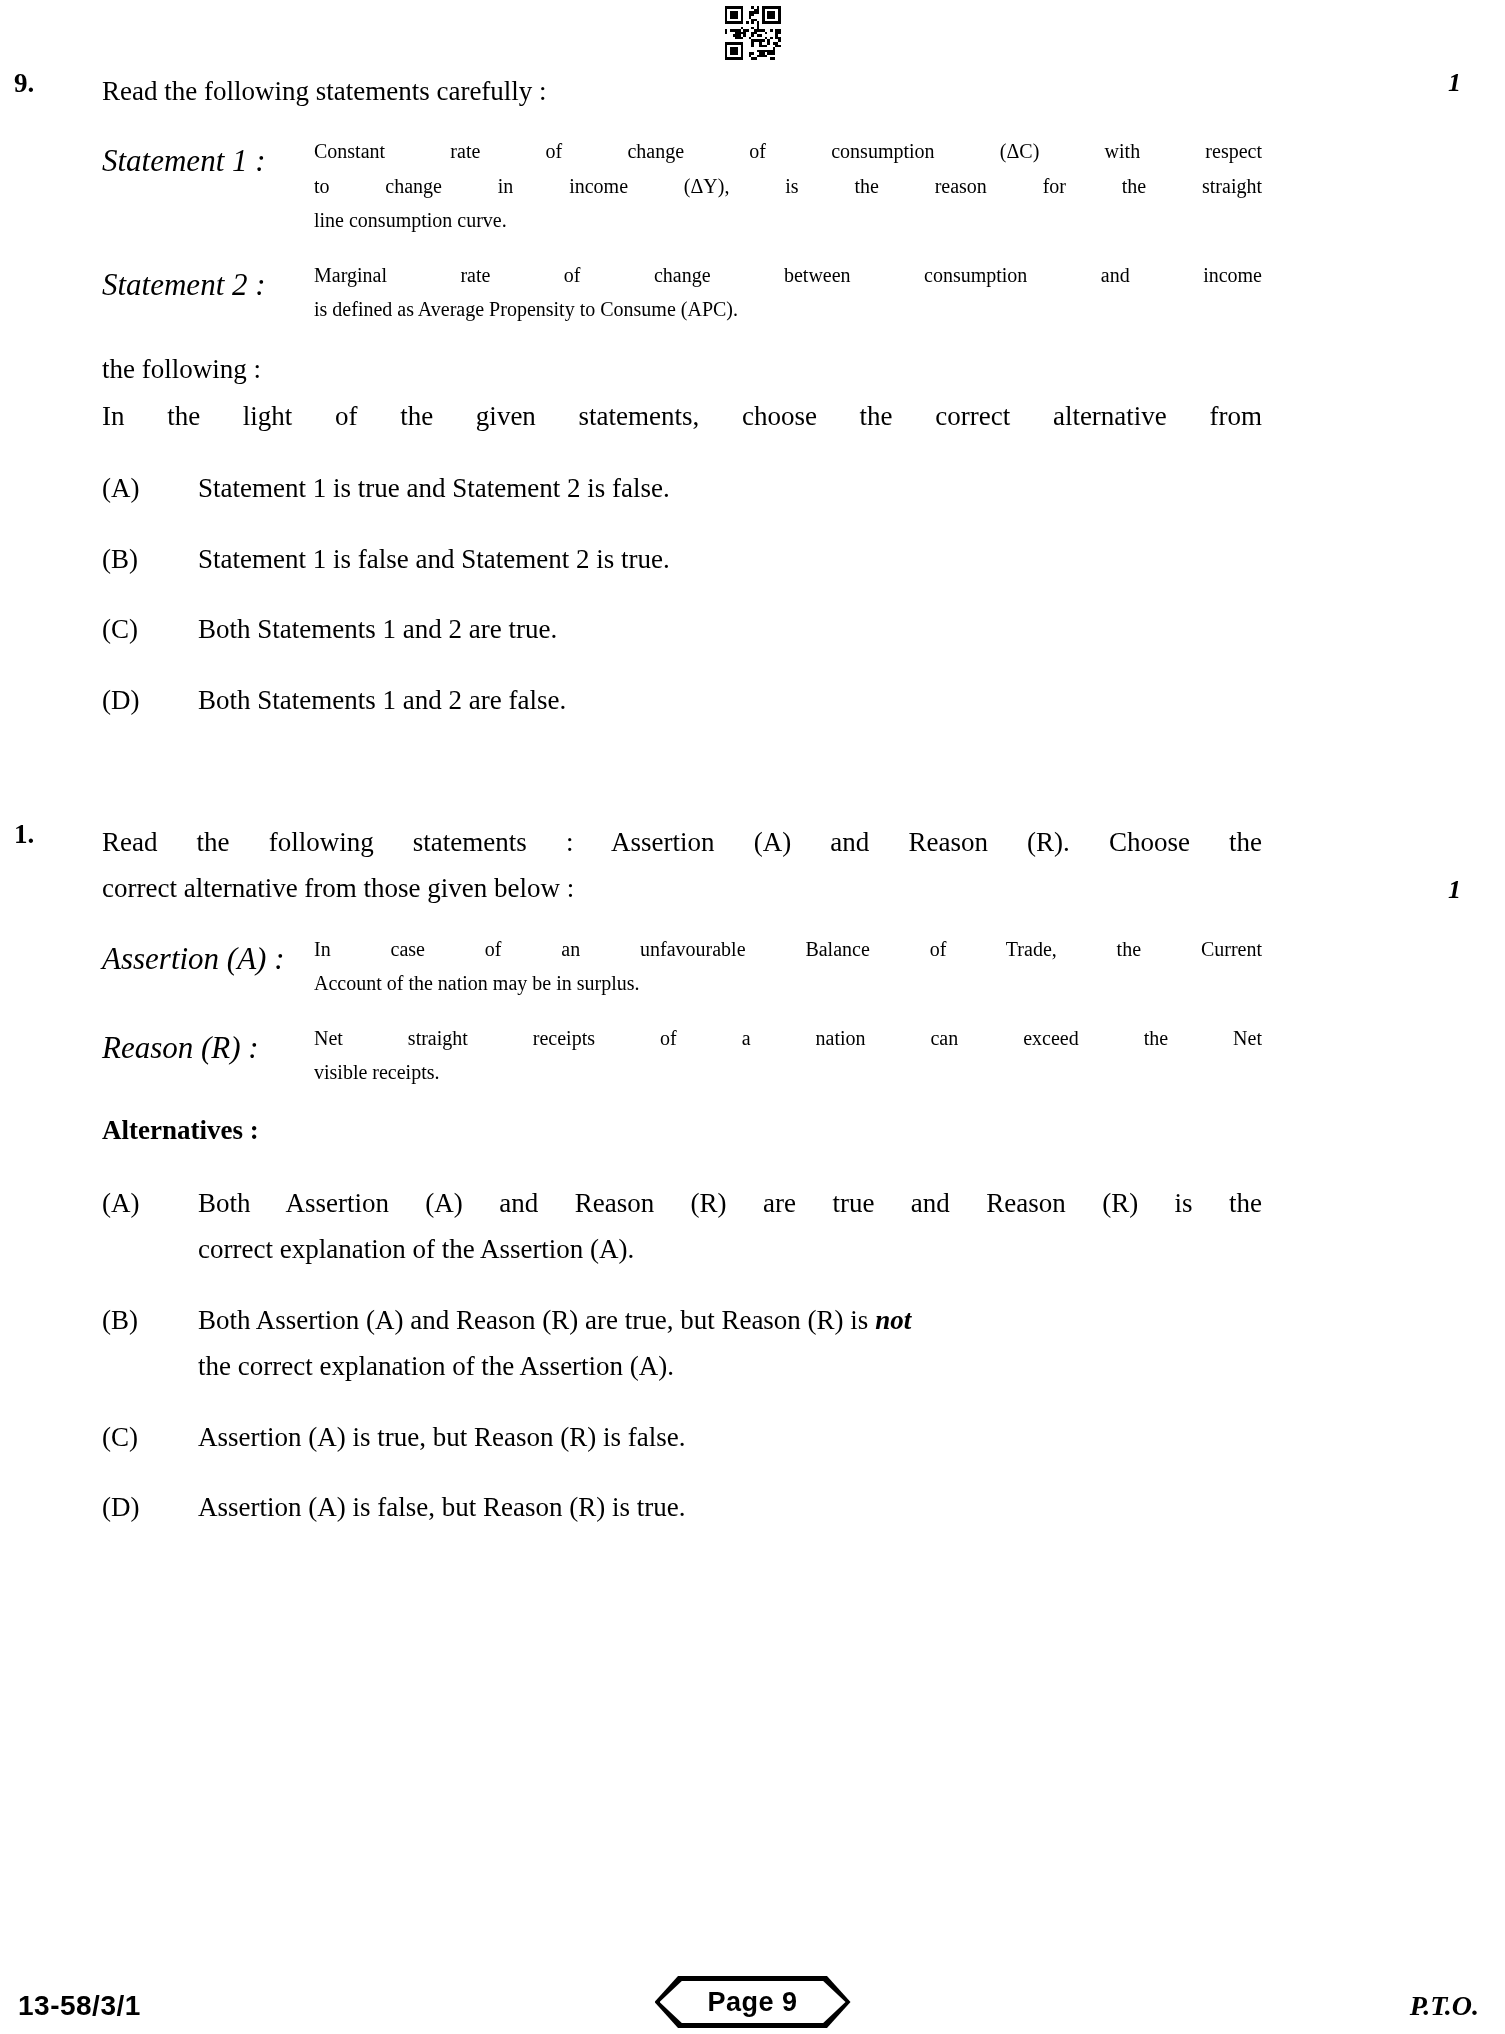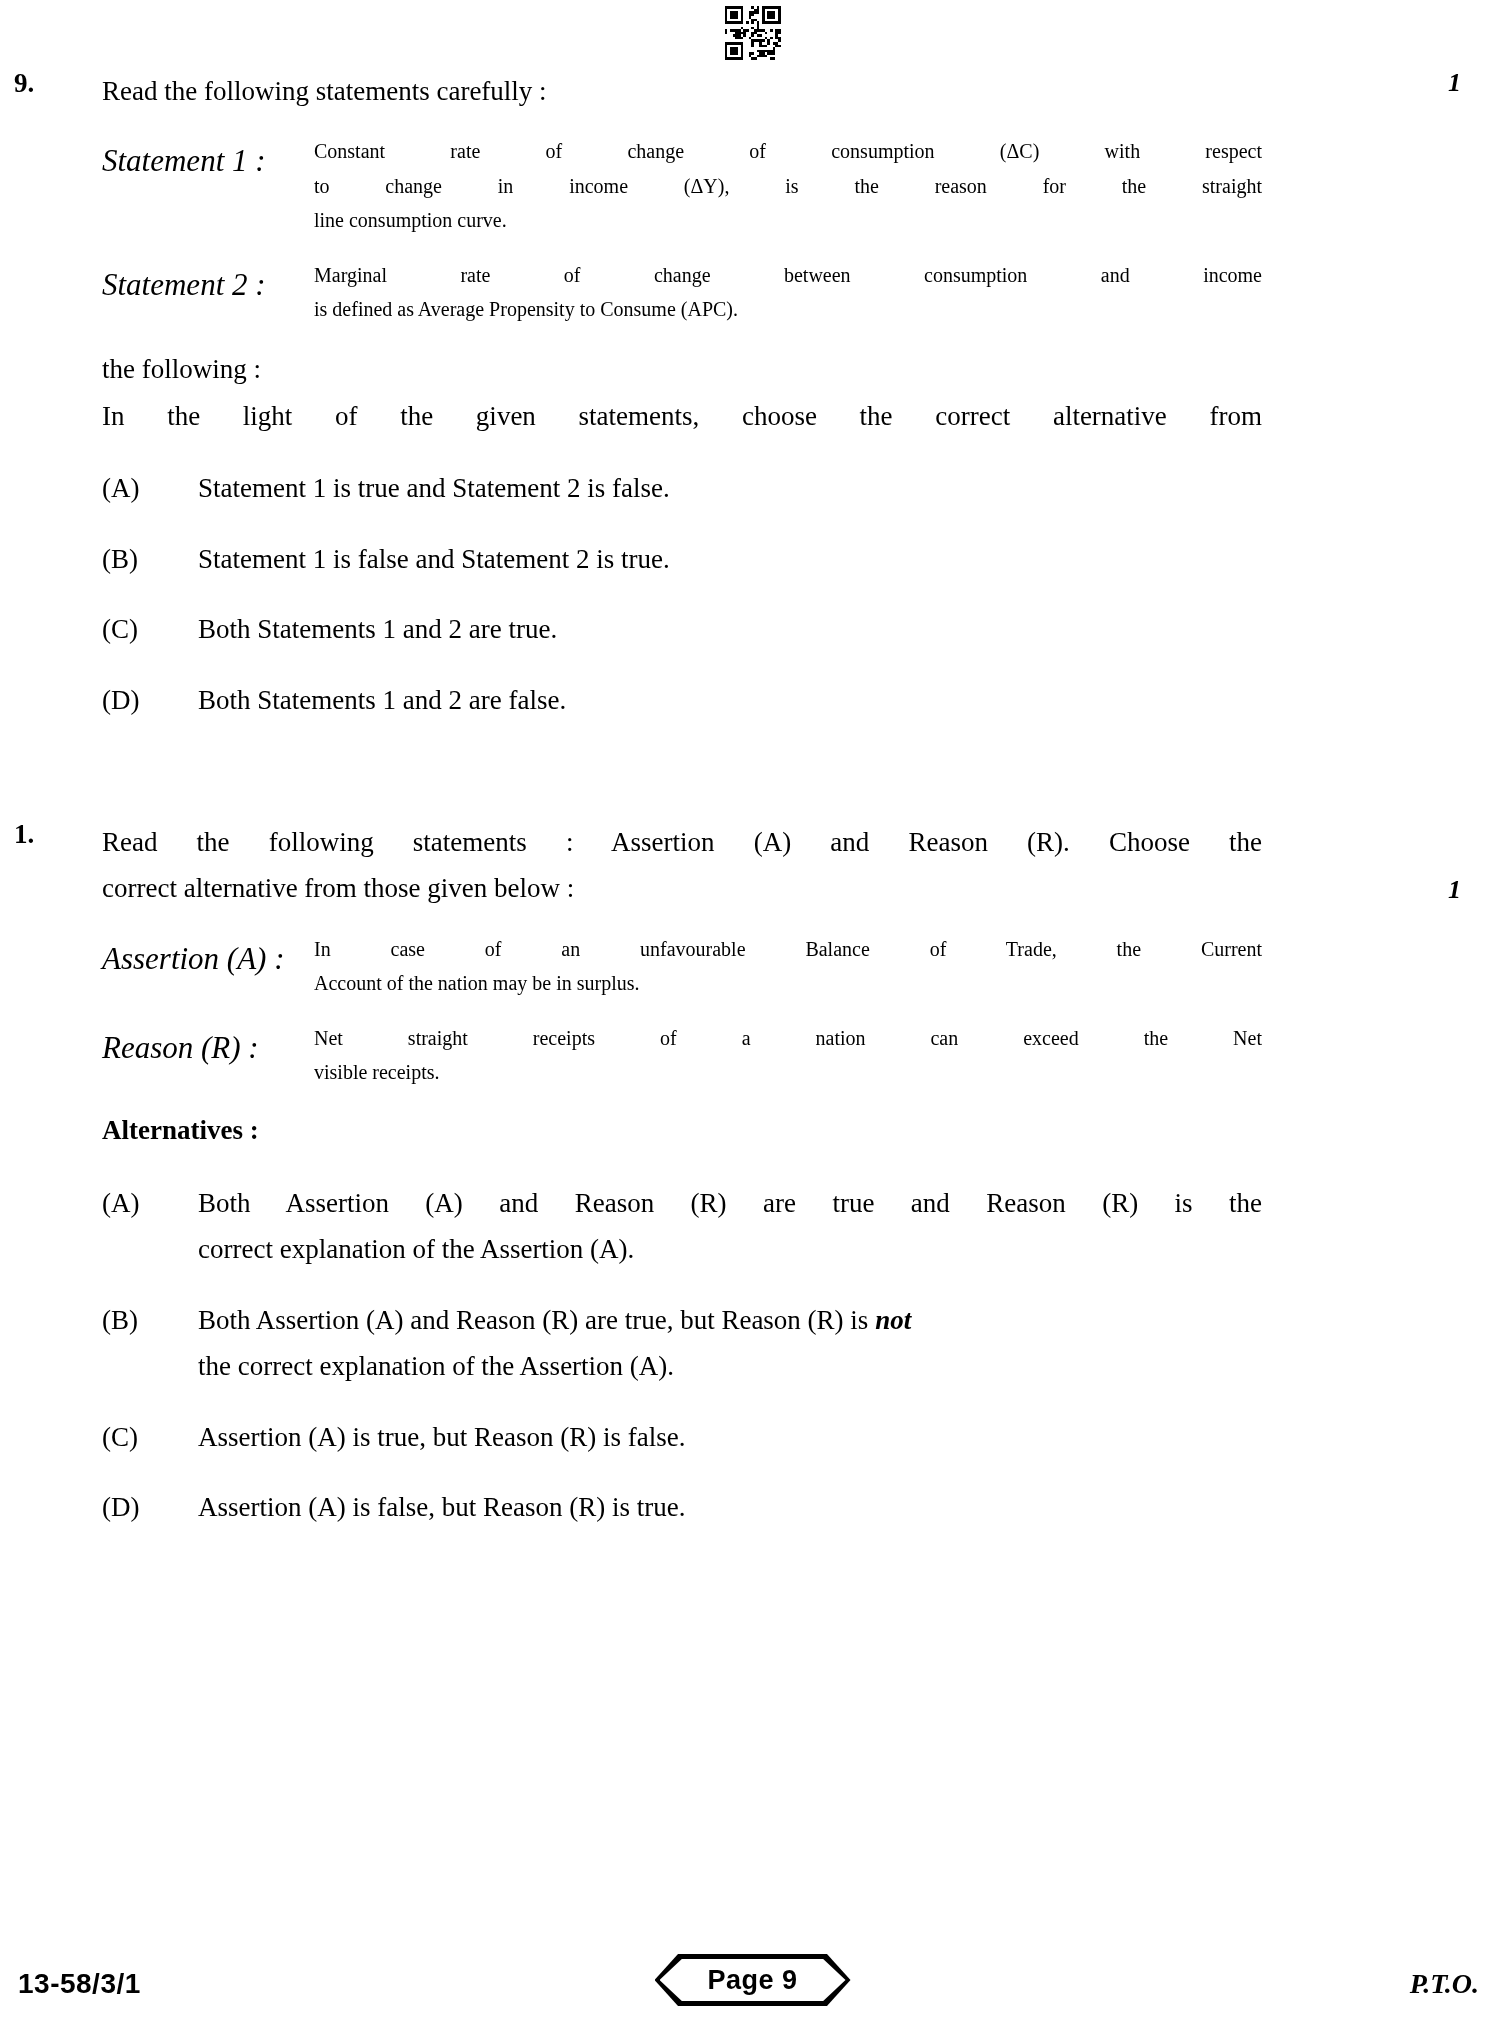--- a/index.html
+++ b/index.html
@@ -153,21 +153,21 @@
     margin-top: 18px;
     font-weight: bold;
   }
 
   .gap-between-questions { height: 96px; }
 
   
   .footer {
     position: absolute;
     left: 0;
-    bottom: 28px;
+    bottom: 6px;
     width: 1505px;
     height: 58px;
   }
   .footer-code {
     position: absolute;
     left: 18px;
     bottom: 6px;
     font-size: 28px;
     font-weight: bold;
     letter-spacing: 0.5px;

